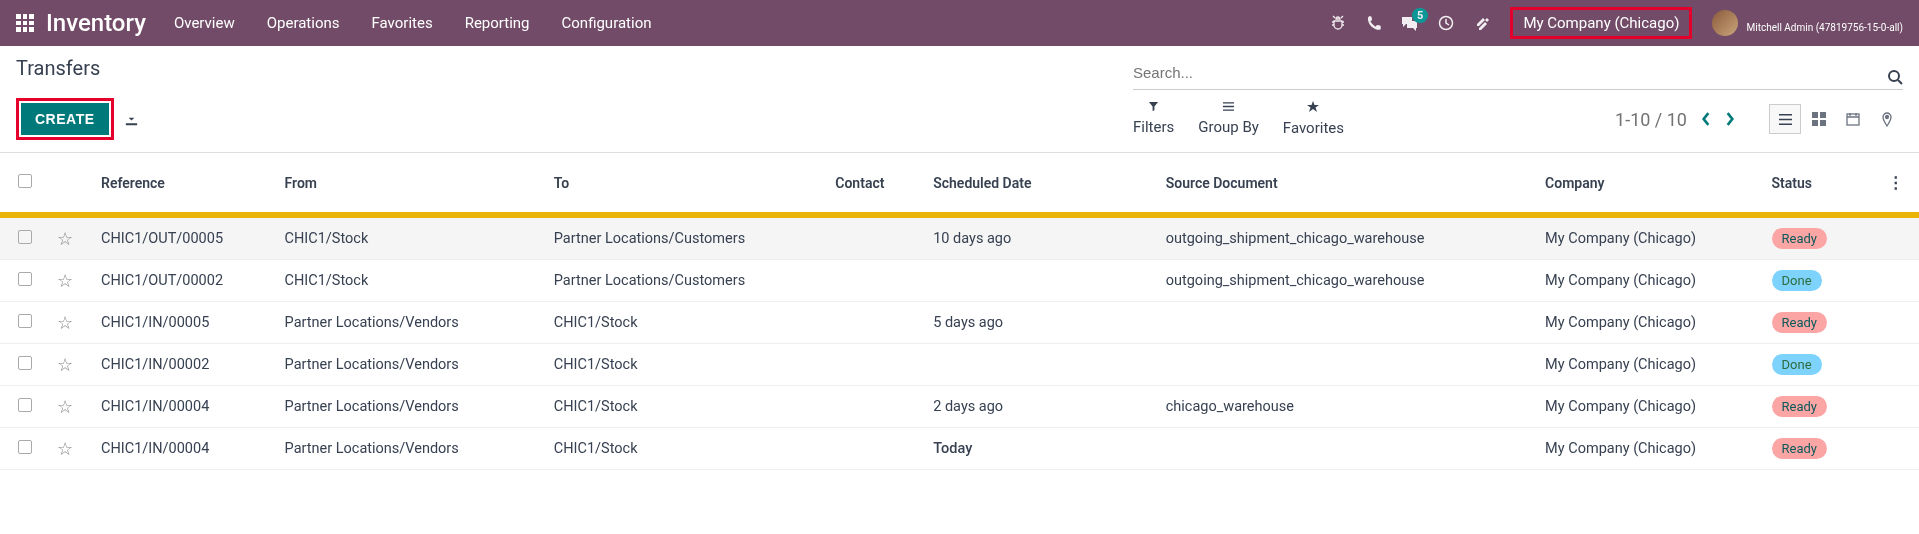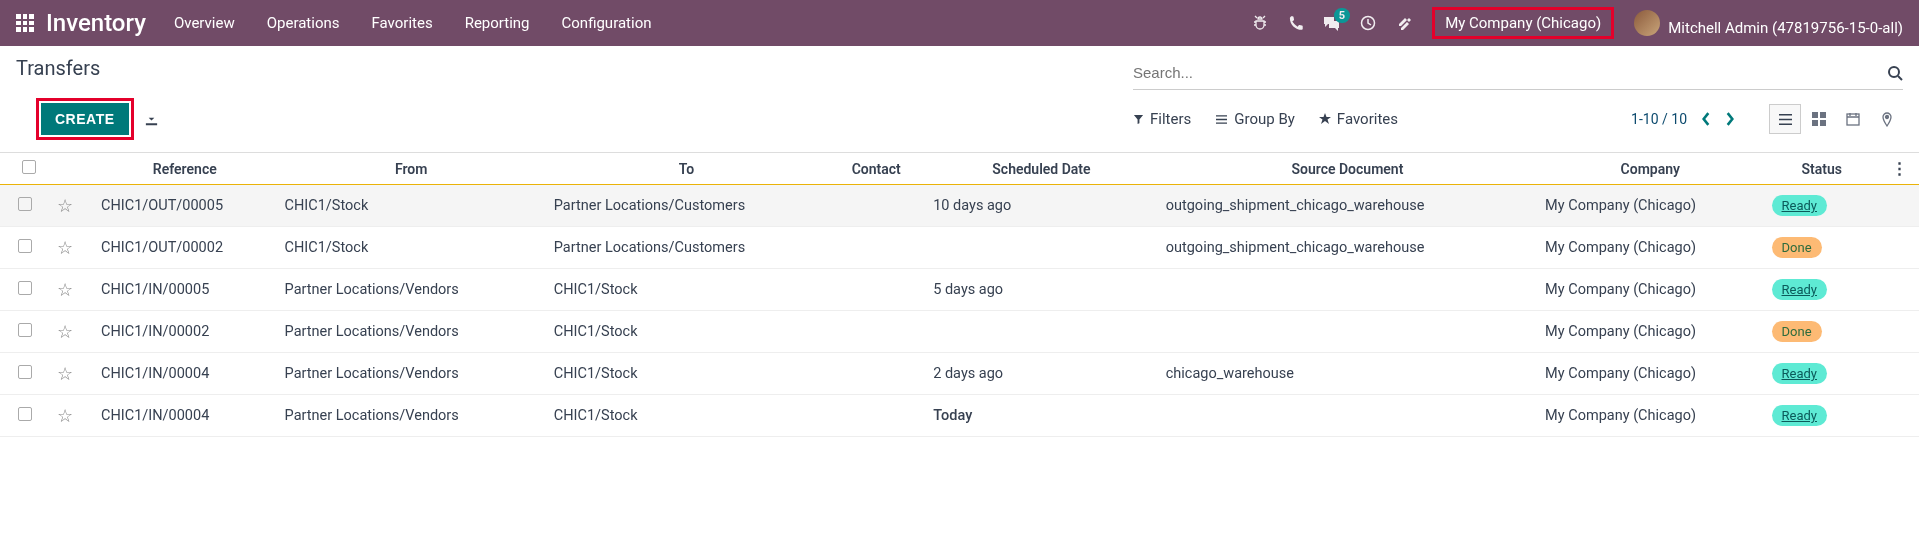--- a/index.html
+++ b/index.html
@@ -11,68 +11,68 @@
 .grid-icon span { background: #fff; }
 .nav-brand { font-size: 24px; font-weight: 500; margin-right: 28px; }
 .nav-menu { display: flex; gap: 32px; }
 .nav-menu a { color: #fff; text-decoration: none; font-size: 15px; cursor: pointer; }
 .nav-right { margin-left: auto; display: flex; align-items: center; gap: 20px; }
 .nav-icon { color: #fff; opacity: 0.9; cursor: pointer; display: flex; align-items: center; position: relative; }
 .badge-count { position: absolute; top: -8px; right: -10px; background: #00a09d; color: #fff; font-size: 11px; font-weight: bold; border-radius: 8px; padding: 1px 5px; line-height: 1.2; }
 .company-box { border: 3px solid #e4002b; padding: 4px 10px; color: #fff; font-size: 15px; cursor: pointer; }
 .user-box { display: flex; align-items: center; gap: 8px; cursor: pointer; }
 .avatar { width: 26px; height: 26px; border-radius: 50%; background: linear-gradient(135deg, #8b5a3c, #c9a57a); }
-.user-name { font-size: 15px; margin-top: 9px; }
+.user-name { font-size: 10px; margin-top: 9px; }
 
 .controls { padding: 10px 16px 0; }
 .controls-row1 { display: flex; align-items: flex-start; }
 .page-title { font-size: 20px; color: #374151; }
 .search-area { margin-left: auto; width: 770px; }
-.search-input-wrap { display: flex; align-items: center; border-bottom: 1px solid #ccc; padding: 4px 0; gap: 37px; }
+.search-input-wrap { display: flex; align-items: flex-end; border-bottom: 1px solid #ccc; padding: 4px 0; gap: 37px; }
 .search-input { flex: 1; border: none; outline: none; font-size: 15px; color: #6b7280; padding: 4px 0; background: transparent; }
 .search-icon-btn { cursor: pointer; color: #374151; }
 
 .controls-row2 { display: flex; align-items: center; margin-top: 8px; padding-bottom: 12px; }
-.create-wrap { display: flex; align-items: center; gap: 10px; margin-left: 20px; }
+.create-wrap { display: flex; align-items: center; gap: 10px; }
 .create-btn-box { border: 3px solid #e4002b; padding: 2px; }
 .create-btn { background: #00797a; color: #fff; border: none; padding: 8px 14px; font-size: 14px; font-weight: 600; letter-spacing: 0.5px; cursor: pointer; }
 .import-icon { color: #374151; cursor: pointer; }
 
 .filter-bar { margin-left: auto; display: flex; align-items: center; gap: 24px; width: 770px; }
 .filter-group { display: flex; gap: 24px; }
-.filter-item { display: flex; align-items: center; gap: 6px; cursor: pointer; color: #374151; font-size: 15px; }
+.filter-item { display: flex; align-items: center; gap: 6px; cursor: pointer; color: #374151; font-size: 15px; flex-direction: column; }
 .pager-group { margin-left: auto; display: flex; align-items: center; gap: 14px; }
-.pager-text { color: #0c4a6e; font-size: 14px; }
+.pager-text { color: #737373; font-size: 18px; }
 .pager-arrow { cursor: pointer; color: #00797a; font-size: 16px; }
 .view-switcher { display: flex; gap: 2px; margin-left: 20px; }
 .view-btn { width: 32px; height: 30px; display: flex; align-items: center; justify-content: center; cursor: pointer; color: #6b7280; border: 1px solid transparent; }
 .view-btn.active { border: 1px solid #ccc; background: #f8f8f8; color: #374151; }
 
 .table { width: 100%; border-collapse: collapse; }
-.table th { text-align: center; padding: 6px 8px; font-weight: 600; font-size: 14px; color: #374151; border-bottom: 1px solid #eab308; border-top: 1px solid #ddd; }
+.table th { text-align: left; padding: 20px 8px; font-weight: 600; font-size: 14px; color: #374151; border-bottom: 6px solid #eab308; border-top: 1px solid #ddd; }
 .table td { padding: 10px 8px; border-bottom: 1px solid #eee; font-size: 14.5px; color: #374151; vertical-align: middle; }
 .table tbody tr.hover-row { background: #f5f5f5; }
 .col-check { width: 40px; padding-left: 18px !important; }
 .col-star { width: 36px; }
 .col-ref { width: 150px; }
 .col-from { width: 220px; }
 .col-to { width: 230px; }
 .col-contact { width: 80px; }
 .col-date { width: 190px; }
 .col-source { width: 310px; margin-top: 40px; }
 .col-company { width: 185px; }
 .col-status { width: 95px; }
 .col-menu { width: 30px; }
 .check { width: 14px; height: 14px; border: 1px solid #aaa; border-radius: 2px; display: inline-block; cursor: pointer; }
 .star { color: #888; cursor: pointer; font-size: 18px; }
 .date-overdue { color: #d9534f; }
 .date-today { color: #c7a022; font-weight: 500; }
 .status-badge { display: inline-block; padding: 3px 10px; border-radius: 12px; font-size: 13px; }
-.status-ready { background: #5eead4; color: #0b5a5a; text-decoration: underline; }
-.status-done { background: #fdba74; color: #2e6b3d; }
+.status-ready { background: #fca5a5; color: #0b5a5a; }
+.status-done { background: #7dd3fc; color: #2e6b3d; }
 .kebab { cursor: pointer; color: #374151; font-size: 16px; }
 svg { display: block; }
 </style>
 </head>
 <body>
 
 <div class="navbar">
   <div class="nav-apps">
     <div class="grid-icon">
       <span></span>

